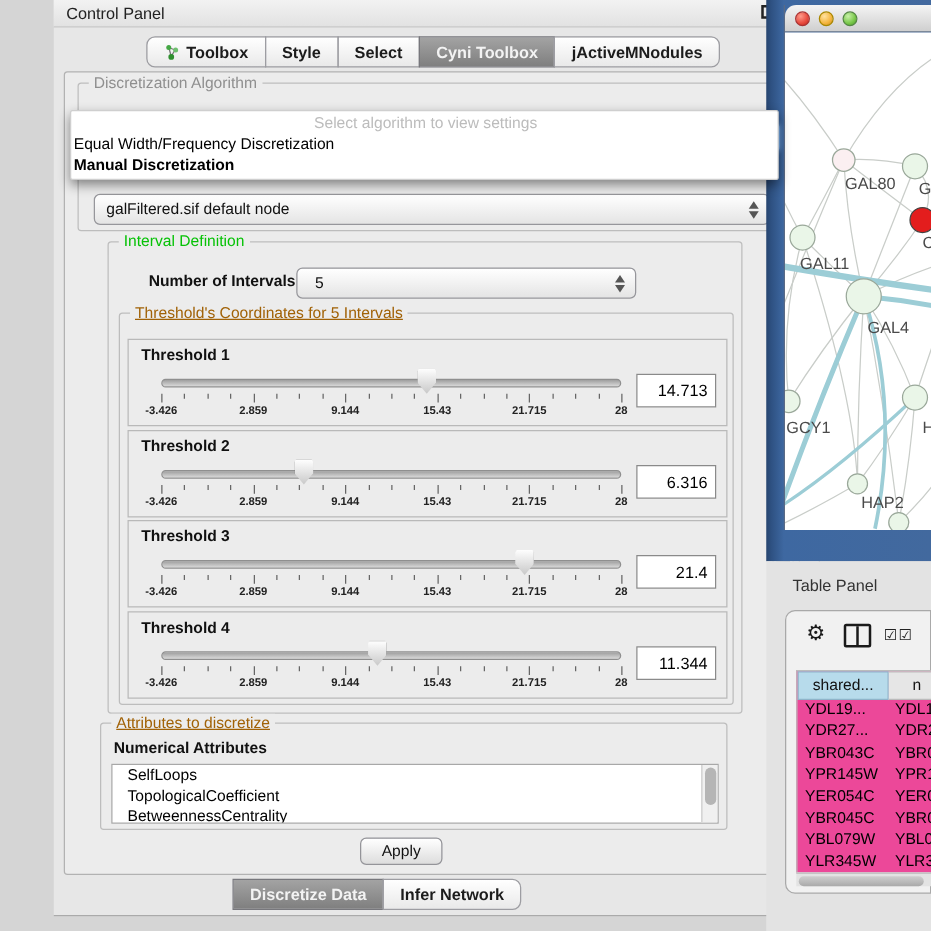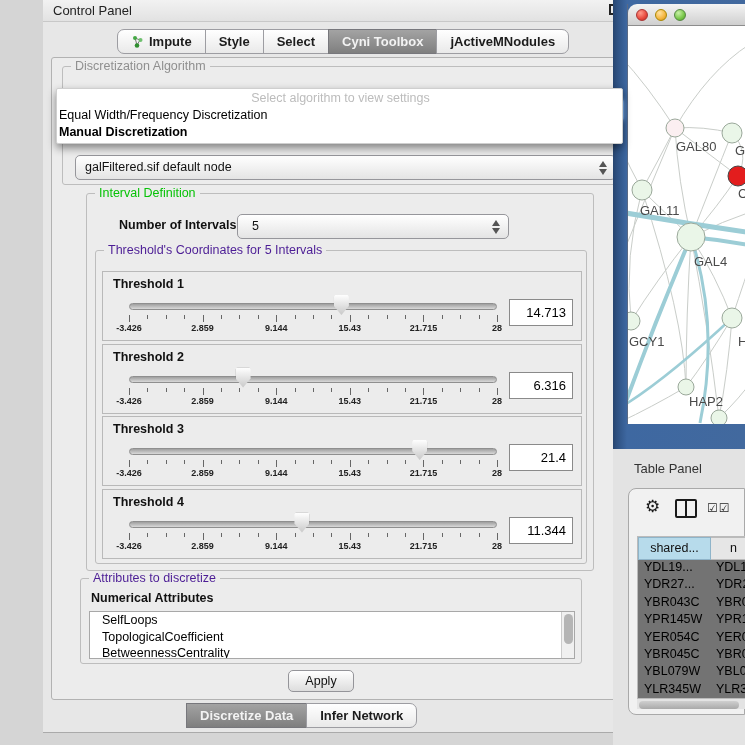--- a/index.html
+++ b/index.html
@@ -30,21 +30,21 @@
   #bottom-tabs { left:144px; top:703px; }
 
   
   #content { position:absolute; left:8px; top:57px; width:589px; height:643px;
     background:#ececec; border:1px solid #b2b2b2; border-radius:3px; }
 
   .group { position:absolute; border:1px solid #bdbdbd; border-radius:3px; }
   .group > .gtitle { position:absolute; top:-8px; left:8px; background:#ececec;
     padding:0 4px; font-size:12.5px; white-space:nowrap; }
   .gtitle.green { color:#06c206; }
-  .gtitle.blue  { color:#4c1d95; }
+  .gtitle.blue  { color:#a16207;text-decoration:underline; }
   .gtitle.dark  { color:#3f3f3f; }
   .gtitle.faded { color:#8f8f8f; }
 
   
   .combo { position:absolute; height:25px; border:1px solid #96969b; border-radius:5px;
     background:linear-gradient(#ffffff,#e4e4e4); font-size:12.5px; color:#111;
     line-height:23px; padding-left:9px; }
   .spinner { position:absolute; right:7px; top:4px; width:9px; height:16px; }
   .spinner:before, .spinner:after { content:""; position:absolute; left:0;
     border-left:4.5px solid transparent; border-right:4.5px solid transparent; }
@@ -126,21 +126,21 @@
   #tp-box { position:absolute; left:15px; top:39px; width:117px; height:227px;
     background:#f1f1f1; border:1px solid #a9a9a9; border-radius:8px 0 0 8px; }
   .gear-ico { position:absolute; left:16px; top:7px; font-size:17px; color:#1a1a1a; }
   .split-ico { position:absolute; left:46px; top:10px; width:22px; height:19px;
     border:2px solid #1a1a1a; border-radius:2px; }
   .split-ico:before { content:""; position:absolute; left:8px; top:0; width:2px;
     height:100%; background:#1a1a1a; }
   .checks-ico { position:absolute; left:78px; top:12px; font-size:12px; color:#222;
     letter-spacing:1px; }
   #tbl { position:absolute; left:8px; top:47px; width:109px; height:162px;
-    background:#737373; overflow:hidden; border-left:1px solid #bbb; border-top:1px solid #bbb; }
+    background:#ec4899; overflow:hidden; border-left:1px solid #bbb; border-top:1px solid #bbb; }
   #tbl-head { display:flex; height:23px; font-size:12.5px; color:#111; }
   #tbl-head .h1 { width:73px; background:#b7dbeb; border:1px solid #8fb4c9;
     text-align:center; line-height:21px; }
   #tbl-head .h2 { flex:1; background:#e6e6e6; border:1px solid #bbb; border-left:none;
     line-height:21px; padding-left:19px; }
   .trow { display:flex; height:17.4px; font-size:12.5px; color:#000; }
   .trow .c1 { width:73px; padding-left:6px; overflow:hidden; white-space:nowrap; }
   .trow .c2 { flex:1; padding-left:5px; overflow:hidden; white-space:nowrap; }
   #hscroll { position:absolute; left:8px; top:209px; width:109px; height:11px;
     background:#e3e3e3; border-top:1px solid #bbb; }
@@ -165,21 +165,21 @@
   <div id="top-tabs" class="tabrow">
     <div class="tab first">
       <svg width="13" height="13" viewBox="0 0 13 13">
         <line x1="4" y1="3" x2="9" y2="5" stroke="#777" stroke-width="1"></line>
         <line x1="4" y1="3" x2="6" y2="10" stroke="#777" stroke-width="1"></line>
         <line x1="9" y1="5" x2="6" y2="10" stroke="#777" stroke-width="1"></line>
         <circle cx="4" cy="3" r="2" fill="#45a845"></circle>
         <circle cx="9.5" cy="5" r="2" fill="#6fc06f"></circle>
         <circle cx="6" cy="10.5" r="2.3" fill="#2f8f2f"></circle>
       </svg>
-      <span>Impute</span>
+      <span>Toolbox</span>
     </div>
     <div class="tab">
         <span>Style</span>
       </div>
     <div class="tab">
         <span>Select</span>
       </div>
     <div class="tab active">
         <span>Cyni Toolbox</span>
       </div>

